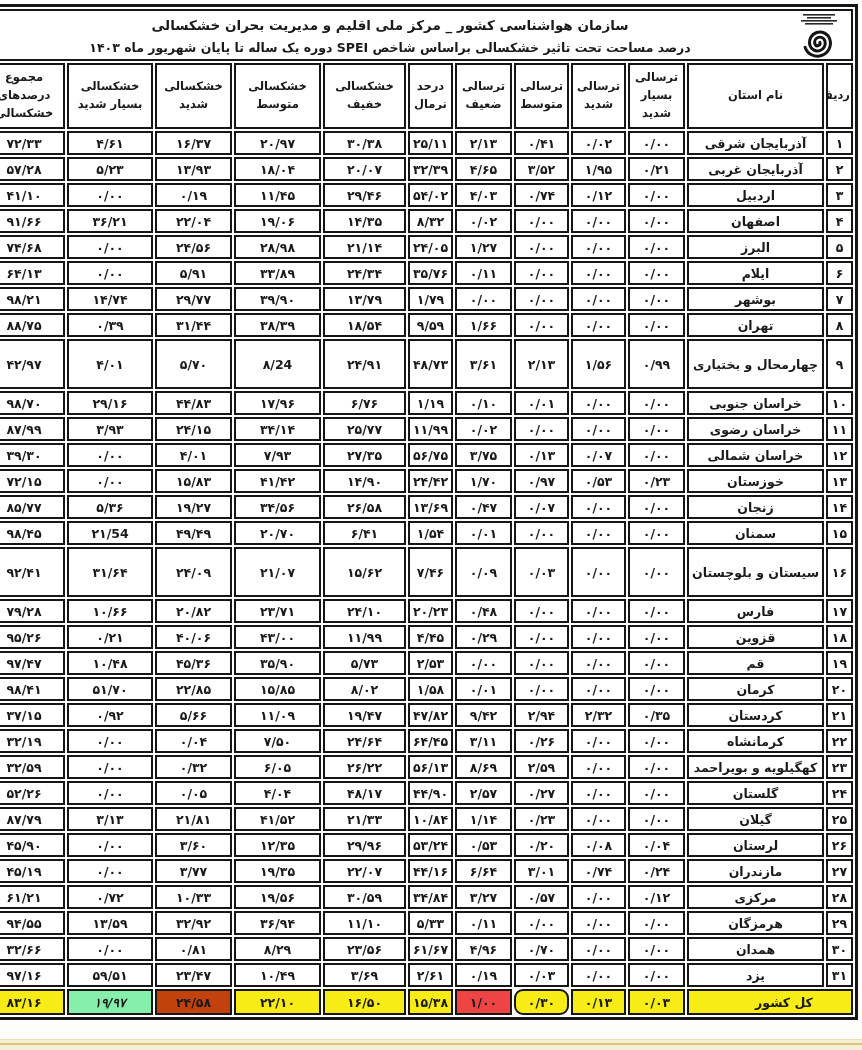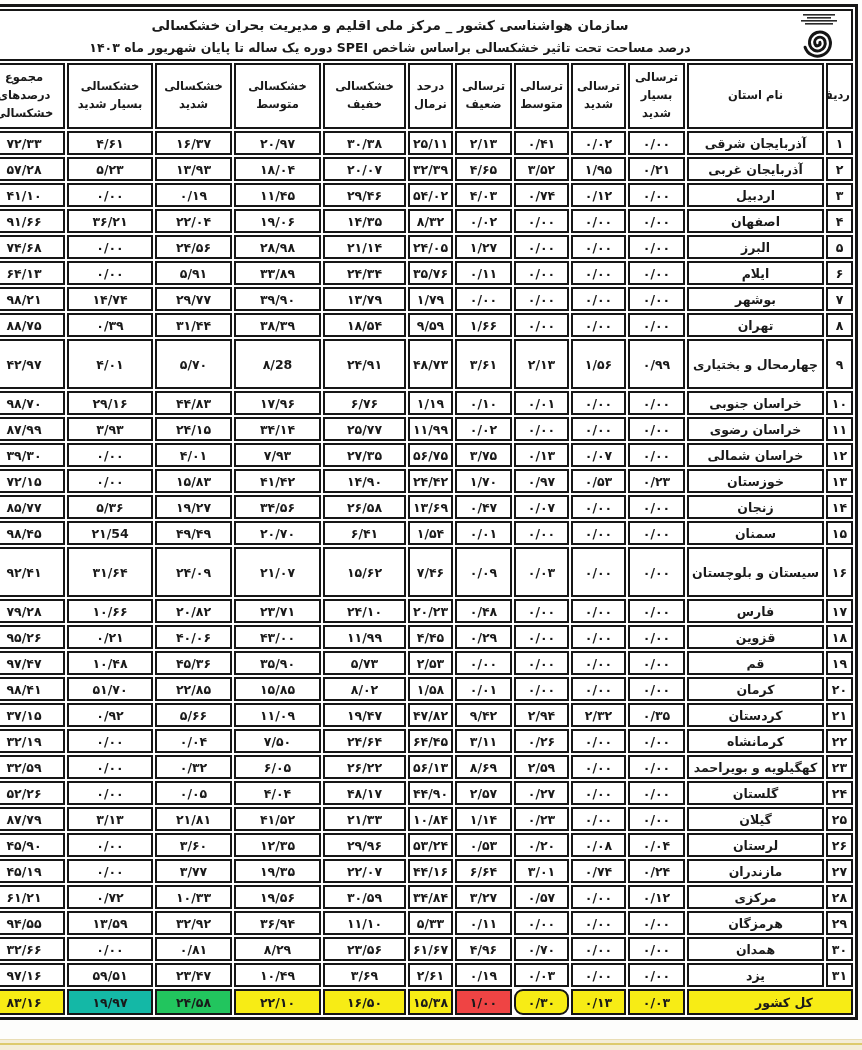--- a/index.html
+++ b/index.html
@@ -257,21 +257,21 @@
         </tr>
         <tr class="data tall">
           <td class="rownum">۹</td>
           <td class="prov">چهارمحال و بختیاری</td>
           <td class="val">۰/۹۹</td>
           <td class="val">۱/۵۶</td>
           <td class="val">۲/۱۳</td>
           <td class="val">۳/۶۱</td>
           <td class="val">۴۸/۷۳</td>
           <td class="val">۲۴/۹۱</td>
-          <td class="val">۸/28</td>
+          <td class="val">۸/24</td>
           <td class="val">۵/۷۰</td>
           <td class="val">۴/۰۱</td>
           <td class="val">۴۲/۹۷</td>
         </tr>
         <tr class="data">
           <td class="rownum">۱۰</td>
           <td class="prov">خراسان جنوبی</td>
           <td class="val">۰/۰۰</td>
           <td class="val">۰/۰۰</td>
           <td class="val">۰/۰۱</td>
@@ -579,22 +579,22 @@
         </tr>
         <tr class="total">
           <td colspan="2" style="background: rgb(247, 236, 21); padding-left: 30px;">کل کشور</td>
           <td class="val" style="background: rgb(247, 236, 21);">۰/۰۳</td>
           <td class="val" style="background: rgb(247, 236, 21);">۰/۱۳</td>
           <td class="val" style="background: rgb(247, 236, 21); border-radius: 9px;">۰/۳۰</td>
           <td class="val" style="background: #ef4444;">۱/۰۰</td>
           <td class="val" style="background: rgb(247, 236, 21);">۱۵/۳۸</td>
           <td class="val" style="background: rgb(247, 236, 21);">۱۶/۵۰</td>
           <td class="val" style="background: rgb(247, 236, 21);">۲۲/۱۰</td>
-          <td class="val" style="background: #22c55e;">۲۴/۵۸</td>
-          <td class="val" style="background: #14b8a6;">۱۹/۹۷</td>
+          <td class="val" style="background: #c2410c;">۲۴/۵۸</td>
+          <td class="val" style="background: #86efac; font-style: italic;">۱۹/۹۷</td>
           <td class="val" style="background: rgb(247, 236, 21);">۸۳/۱۶</td>
         </tr>
       </tbody>
   </table>
 
   <div class="bottom-strip">
     <div class="inner-line"></div>
   </div>
 </div>
 

